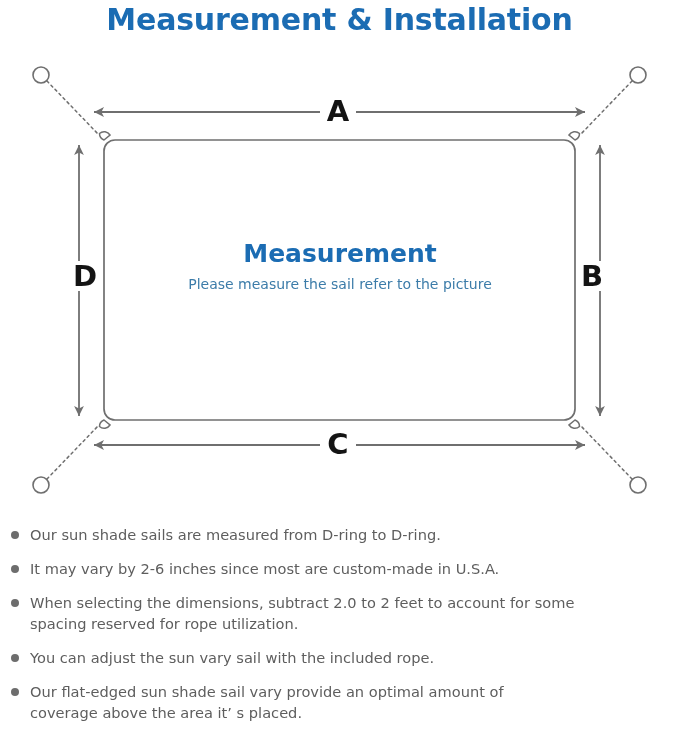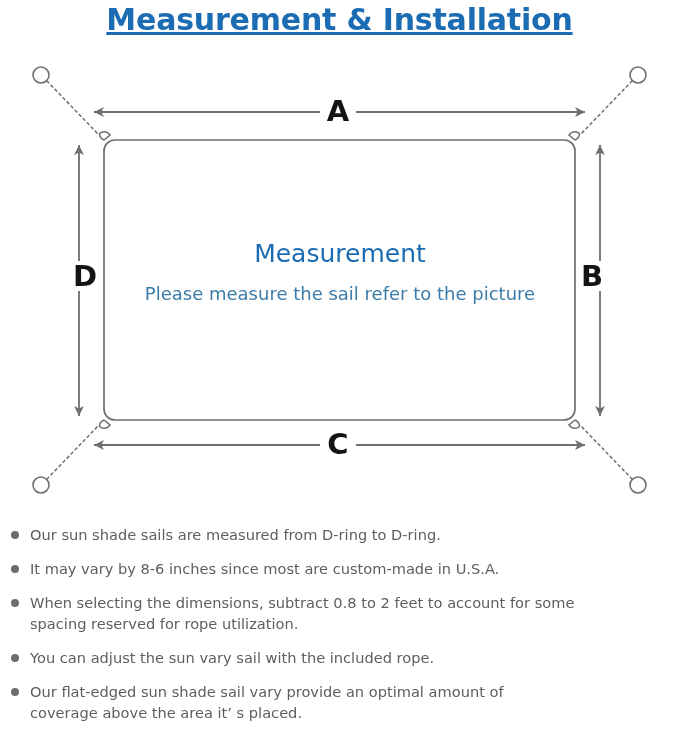--- a/index.html
+++ b/index.html
@@ -24,21 +24,20 @@
     width: 679px;
     height: 44px;
     line-height: 40px;
     text-align: center;
     font-family: "DejaVu Sans", sans-serif;
     font-size: 30px;
     font-weight: bold;
     color: #1b6cb3;
     letter-spacing: -0.2px;
     white-space: nowrap;
-    text-decoration: underline;
   }
 
   #diagram {
     position: absolute;
     left: 0;
     top: 44px;
     width: 679px;
     height: 476px;
   }
   #diagram svg {
@@ -63,29 +62,29 @@
   #center-block {
     position: absolute;
     left: 120px;
     top: 195px;
     width: 440px;
     text-align: center;
   }
   #center-title {
     font-family: "DejaVu Sans", sans-serif;
     font-size: 25px;
-    font-weight: normal;
+    font-weight: bold;
     color: #1b6cb3;
     line-height: 30px;
     white-space: nowrap;
   }
   #center-subtitle {
-    margin-top: 16px;
+    margin-top: 6px;
     font-family: "DejaVu Sans", sans-serif;
-    font-size: 18px;
+    font-size: 14px;
     font-weight: normal;
     color: #3c7ca9;
     line-height: 18px;
     white-space: nowrap;
   }
 
   #notes-list {
     position: absolute;
     left: 0;
     top: 524px;
@@ -170,25 +169,25 @@
   </div>
 </div>
 
 <ul id="notes-list">
   <li class="note-item">
     <span class="note-bullet"></span>
     <span class="note-text">Our sun shade sails are measured from D-ring to D-ring.</span>
   </li>
   <li class="note-item">
     <span class="note-bullet"></span>
-    <span class="note-text">It may vary by 8-6 inches since most are custom-made in U.S.A.</span>
+    <span class="note-text">It may vary by 2-6 inches since most are custom-made in U.S.A.</span>
   </li>
   <li class="note-item">
     <span class="note-bullet"></span>
-    <span class="note-text">When selecting the dimensions, subtract 0.8 to 2 feet to account for some spacing reserved for rope utilization.</span>
+    <span class="note-text">When selecting the dimensions, subtract 2.0 to 2 feet to account for some spacing reserved for rope utilization.</span>
   </li>
   <li class="note-item">
     <span class="note-bullet"></span>
     <span class="note-text">You can adjust the sun vary sail with the included rope.</span>
   </li>
   <li class="note-item">
     <span class="note-bullet"></span>
     <span class="note-text">Our flat-edged sun shade sail vary provide an optimal amount of coverage above the area it’ s placed.</span>
   </li>
 </ul>

